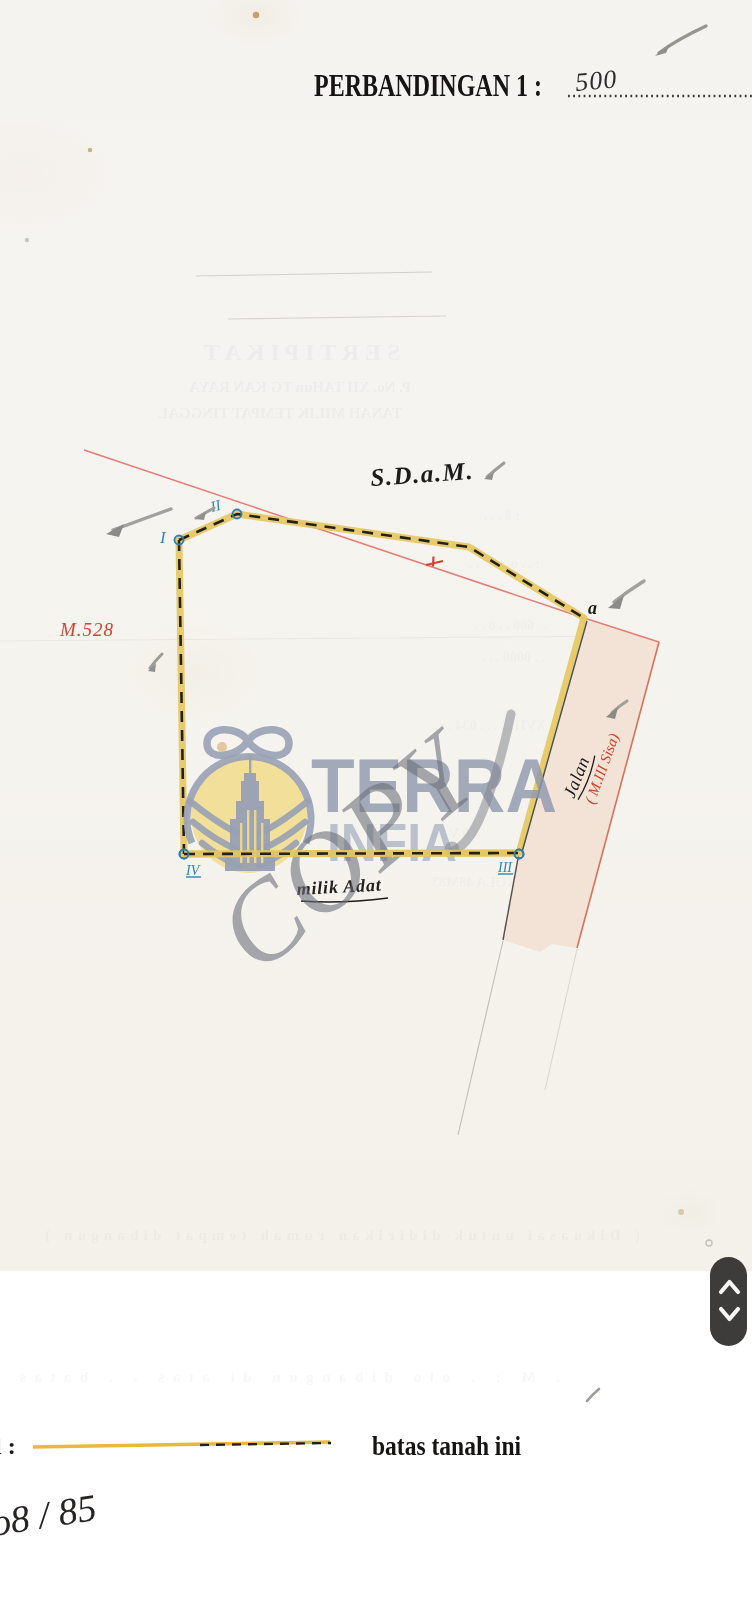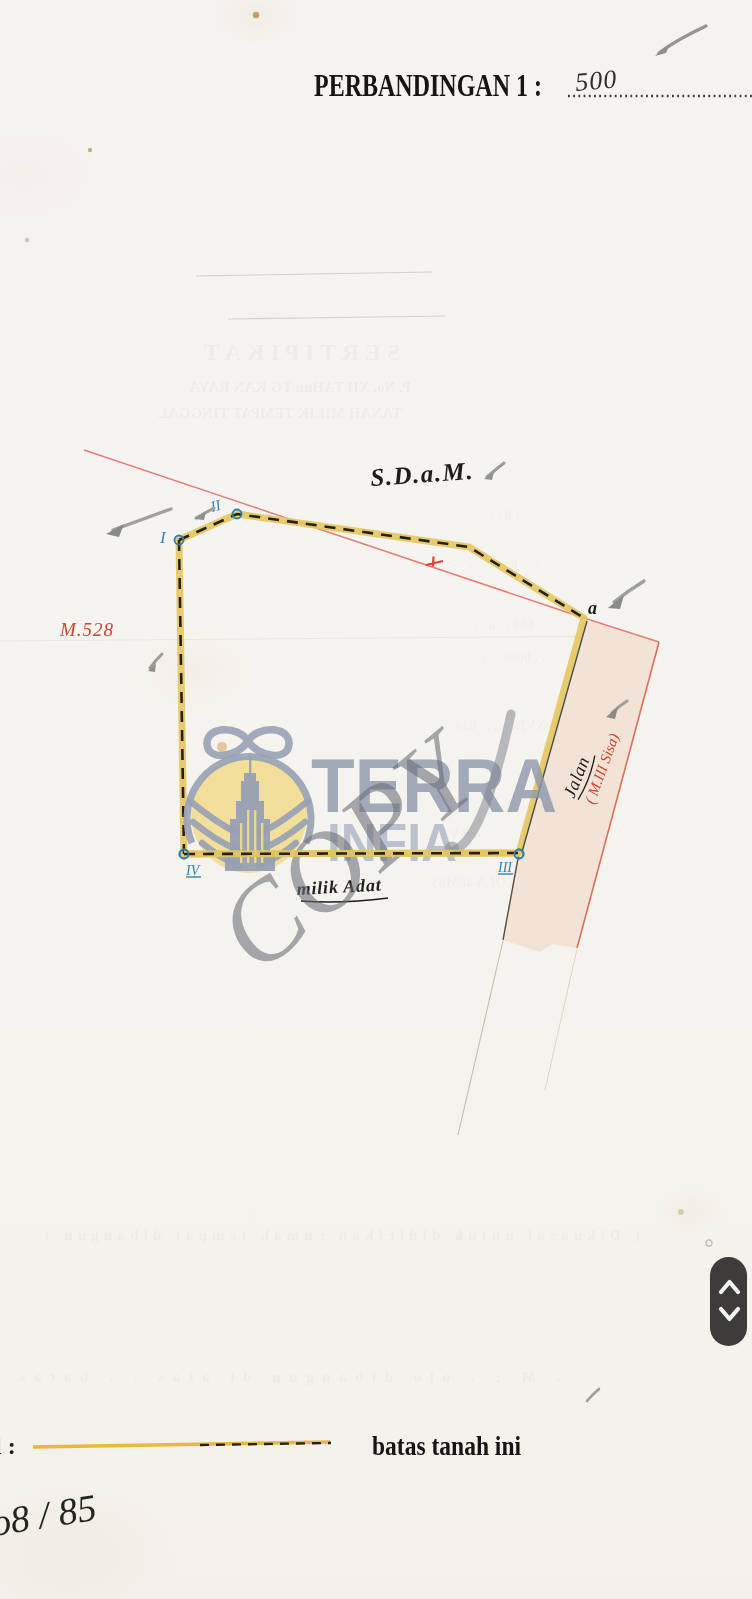--- a/index.html
+++ b/index.html
@@ -1,17 +1,17 @@
 <!DOCTYPE html>
 <html><head>
 <meta charset="utf-8">
 <style>
   html,body{margin:0;padding:0;}
   body{width:752px;height:1599px;overflow:hidden;font-family:"Liberation Sans",sans-serif;}
-  #paper{position:relative;width:752px;height:1599px;
+  #paper{position:relative;width:752px;height:1271px;
     background:
       radial-gradient(70px 45px at 256px 16px, rgba(205,170,110,0.08), rgba(205,170,110,0) 70%),
       radial-gradient(120px 80px at 25px 175px, rgba(225,185,165,0.08), rgba(225,185,165,0) 70%),
       radial-gradient(100px 70px at 195px 672px, rgba(215,185,135,0.07), rgba(215,185,135,0) 70%),
       radial-gradient(50px 35px at 690px 1212px, rgba(210,180,130,0.06), rgba(210,180,130,0) 70%),
       radial-gradient(150px 100px at 70px 1555px, rgba(220,198,168,0.10), rgba(220,198,168,0) 70%),
       linear-gradient(180deg,#f5f3ef 0%,#f6f4f0 30%,#f5f3ed 60%,#f3f1ea 100%);
     text-decoration: underline;
   }
   svg{position:absolute;left:0;top:0;}

